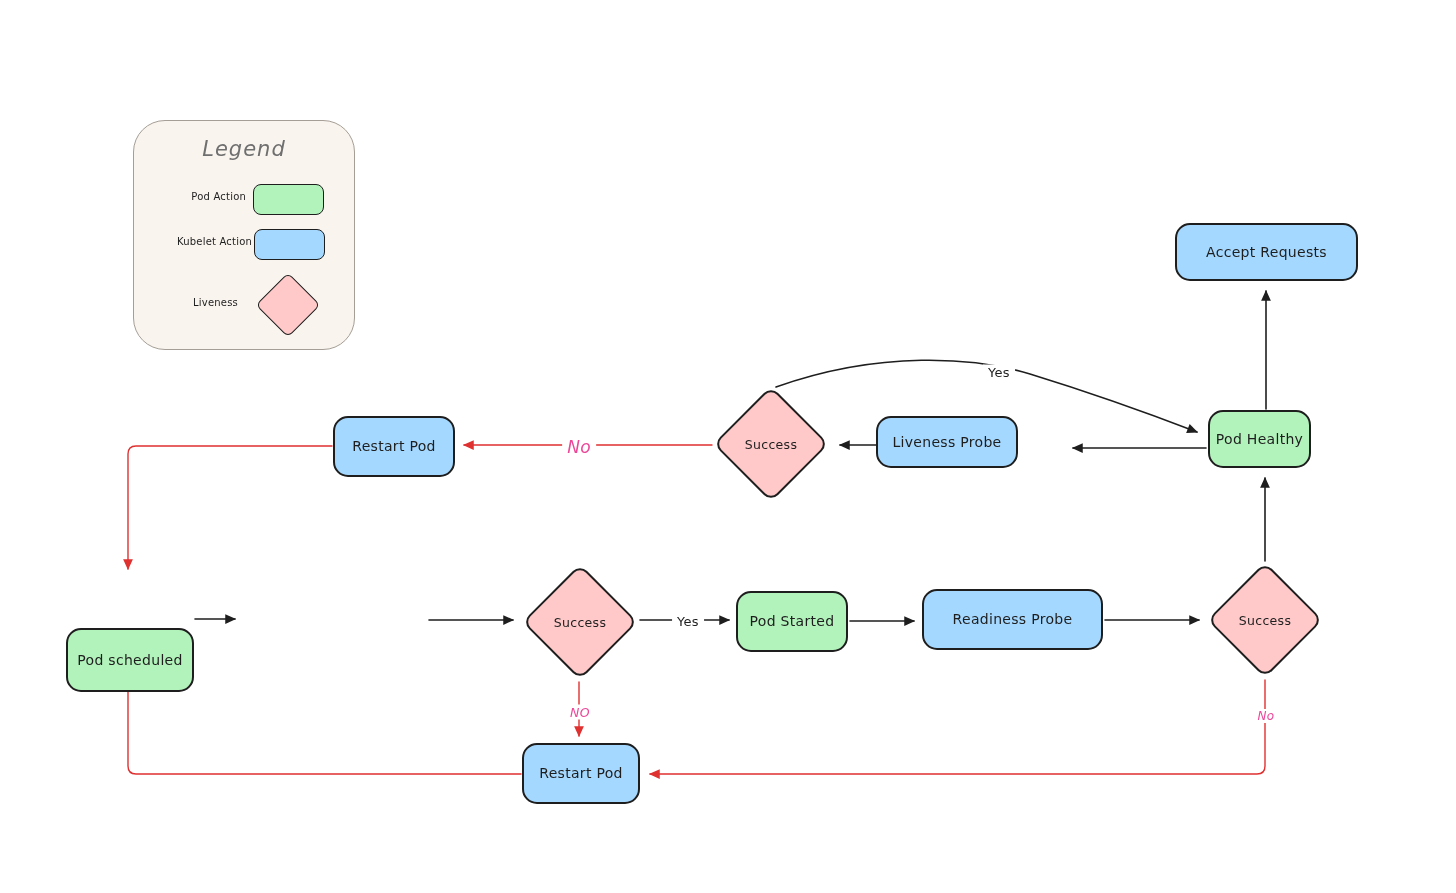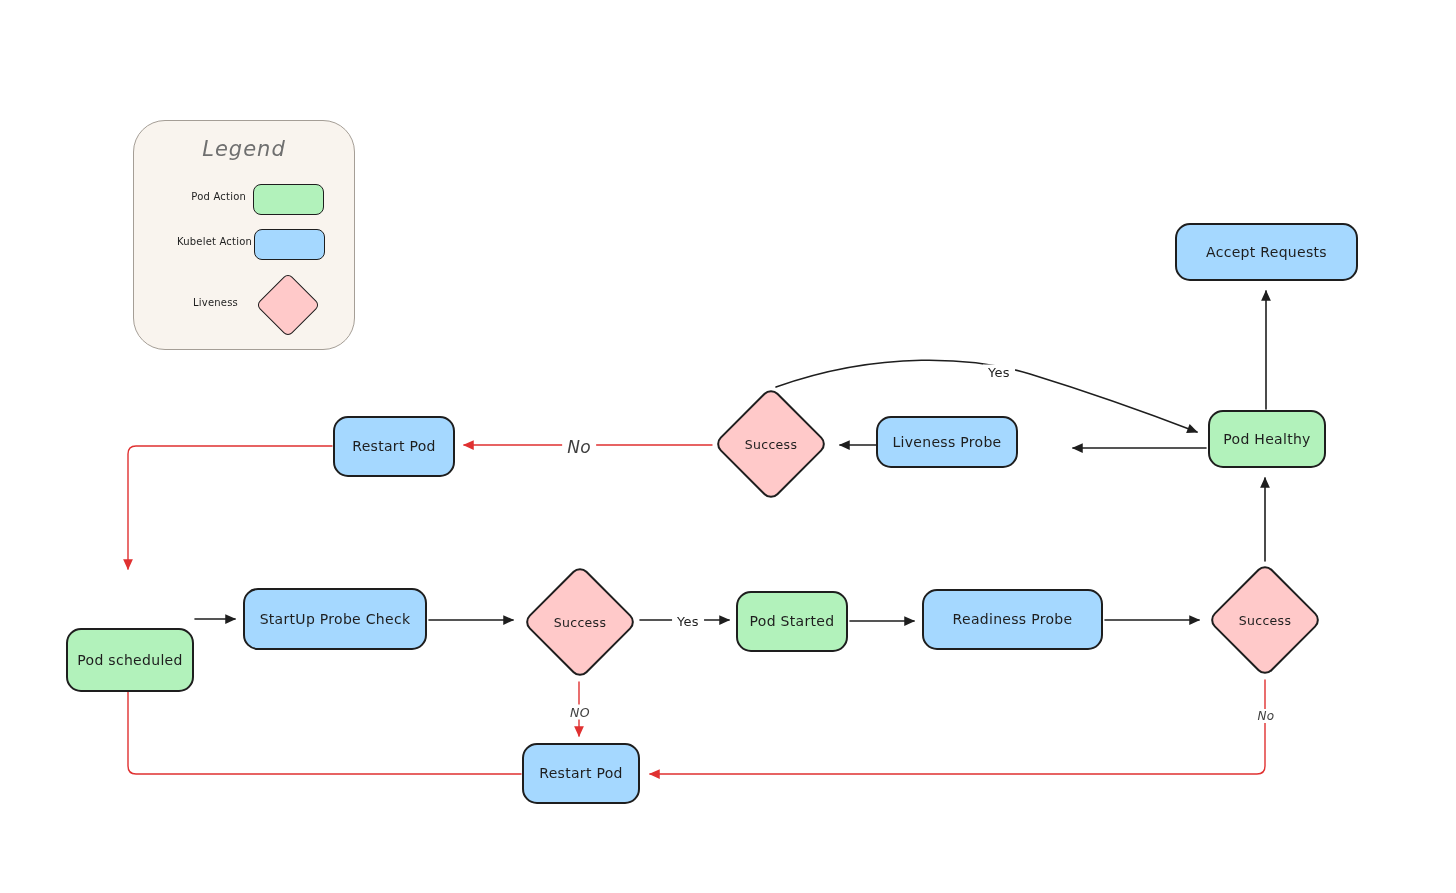--- a/index.html
+++ b/index.html
@@ -24,21 +24,21 @@
   .diamond .lbl{
     position:absolute;inset:0;display:flex;align-items:center;justify-content:center;
     font-size:12.5px;letter-spacing:.3px;
   }
   
   svg.edges{position:absolute;left:0;top:0;width:1456px;height:893px;}
   .edge-label{
     position:absolute;transform:translate(-50%,-50%);background:#ffffff;
     padding:0 5px;font-size:13px;letter-spacing:.3px;white-space:nowrap;
   }
-  .edge-label.red{color:#404040;}
+  .edge-label.red{color:#ec4899;}
   .edge-label.big{font-size:17px;font-style:italic;font-weight:500;}
   .edge-label.small{font-size:12px;font-style:italic;font-weight:500;}
   
   #legend{
     position:absolute;left:133px;top:120px;width:222px;height:230px;box-sizing:border-box;
     background:#f9f4ee;border:1.5px solid #a59e96;border-radius:32px;
   }
   #legend .title{
     position:absolute;top:16px;left:0;width:100%;text-align:center;
     font-size:21px;color:#6f6f6f;letter-spacing:1px;font-style:italic;
@@ -91,44 +91,41 @@
   <div class="edge-label" style="left:999px;top:372px;">Yes</div>
   <div class="edge-label red big" style="left:579px;top:447px;">No</div>
   <div class="edge-label" style="left:688px;top:621px;">Yes</div>
   <div class="edge-label red" style="left:580px;top:712px;font-size:12.5px;font-style:italic;">NO</div>
   <div class="edge-label red small" style="left:1266px;top:716px;">No</div>
 
   <div class="node kubelet-action" style="left:1175px;top:223px;width:183px;height:58px;">
     <span>Accept Requests</span>
   </div>
 
-  <div class="node pod-action" style="left:1208px;top:410px;width:118px;height:58px;">
+  <div class="node pod-action" style="left:1208px;top:410px;width:103px;height:58px;">
     <span>Pod Healthy</span>
   </div>
 
   <div class="node kubelet-action" style="left:876px;top:416px;width:142px;height:52px;">
     <span>Liveness Probe</span>
   </div>
 
   <div class="diamond" style="left:713px;top:386px;">
     <div class="shape"></div>
     <div class="lbl">Success</div>
   </div>
 
   <div class="node kubelet-action" style="left:333px;top:416px;width:122px;height:61px;">
     <span>Restart Pod</span>
   </div>
 
   <div class="node pod-action" style="left:66px;top:584px;width:128px;height:64px;margin-top:44px;">
     <span>Pod scheduled</span>
   </div>
 
-  <div class="node kubelet-action" style="left:243px;top:588px;width:184px;height:62px;">
-    <span>StartUp Probe Check</span>
-  </div>
 
   <div class="diamond" style="left:522px;top:564px;">
     <div class="shape"></div>
     <div class="lbl">Success</div>
   </div>
 
   <div class="node kubelet-action" style="left:922px;top:589px;width:181px;height:61px;">
     <span>Readiness Probe</span>
   </div>
 

